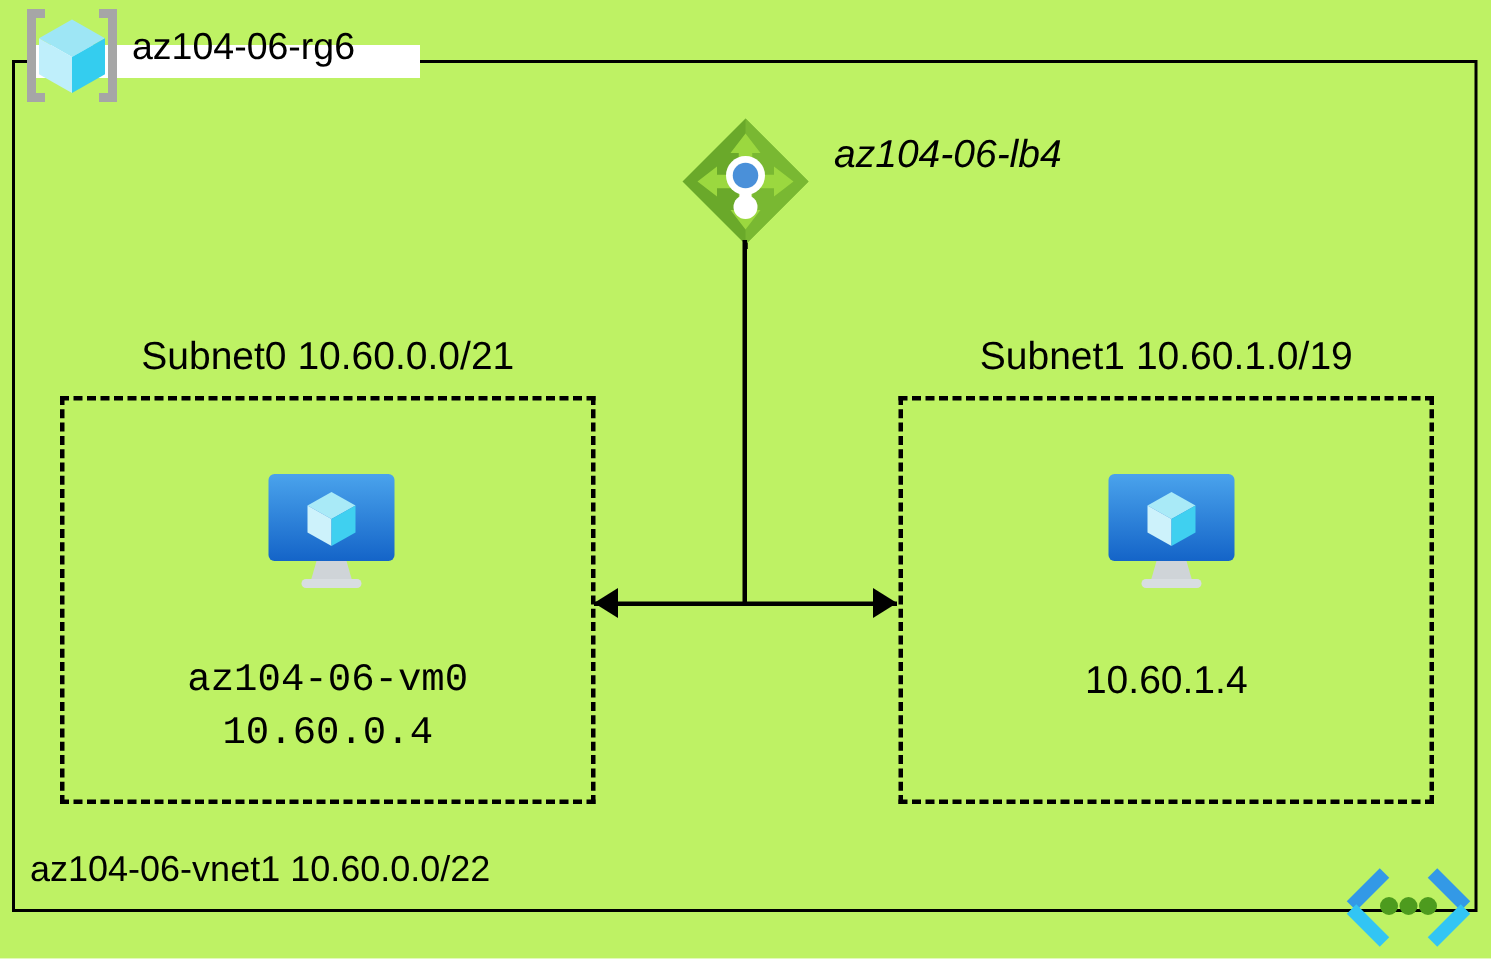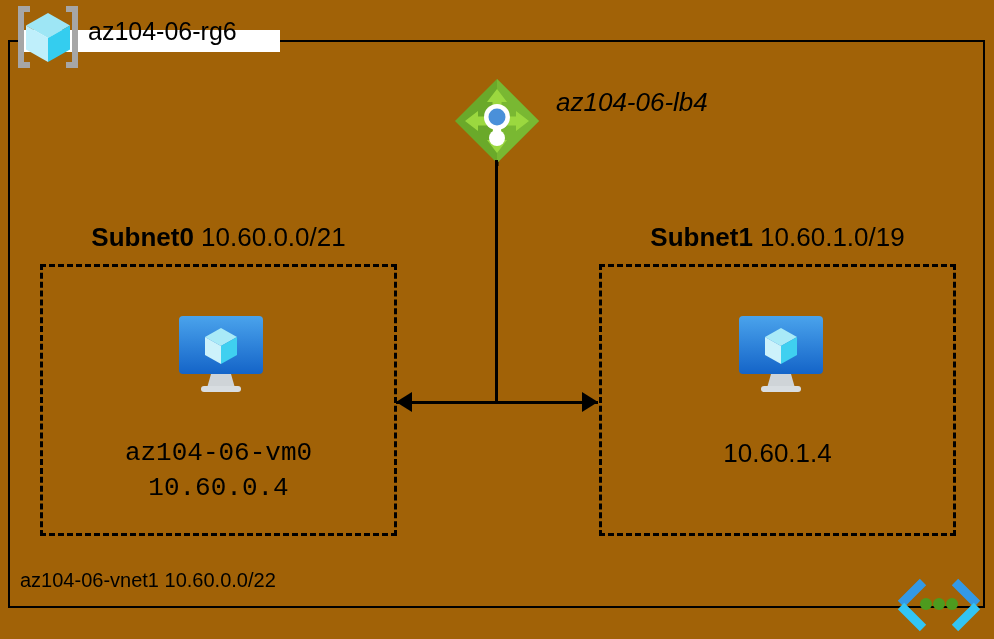--- a/index.html
+++ b/index.html
@@ -9,21 +9,21 @@
     background: #ffffff;
   }
   body {
     font-family: "Liberation Sans", sans-serif;
     color: #000000;
   }
   #canvas {
     position: relative;
     width: 994px;
     height: 639px;
-    background: #a16207;
+    background: #bef264;
     overflow: hidden;
   }
 
   
   .rg-frame {
     position: absolute;
     left: 8px;
     top: 40px;
     width: 977px;
     height: 568px;
@@ -127,21 +127,21 @@
     top: 222px;
     font-size: 26px;
     line-height: 30px;
     white-space: nowrap;
     text-align: center;
     width: 357px;
   }
   .subnet-title.left  { left: 40px; }
   .subnet-title.right { left: 599px; }
   .subnet-title .name {
-    font-weight: bold;
+    font-weight: normal;
   }
 
   
   .vm-icon {
     position: absolute;
     top: 312px;
     width: 92px;
     height: 84px;
   }
   .vm-icon.left  { left: 175px; }
@@ -157,21 +157,21 @@
     white-space: nowrap;
   }
   .vm-labels.left  { left: 40px; font-family: Liberation Mono, monospace; }
   .vm-labels.right { left: 599px; }
 
   
   .vnet-label {
     position: absolute;
     left: 20px;
     top: 566px;
-    font-size: 20px;
+    font-size: 24px;
     line-height: 28px;
     white-space: nowrap;
   }
   .vnet-icon {
     position: absolute;
     left: 893px;
     top: 578px;
     width: 92px;
     height: 56px;
   }

